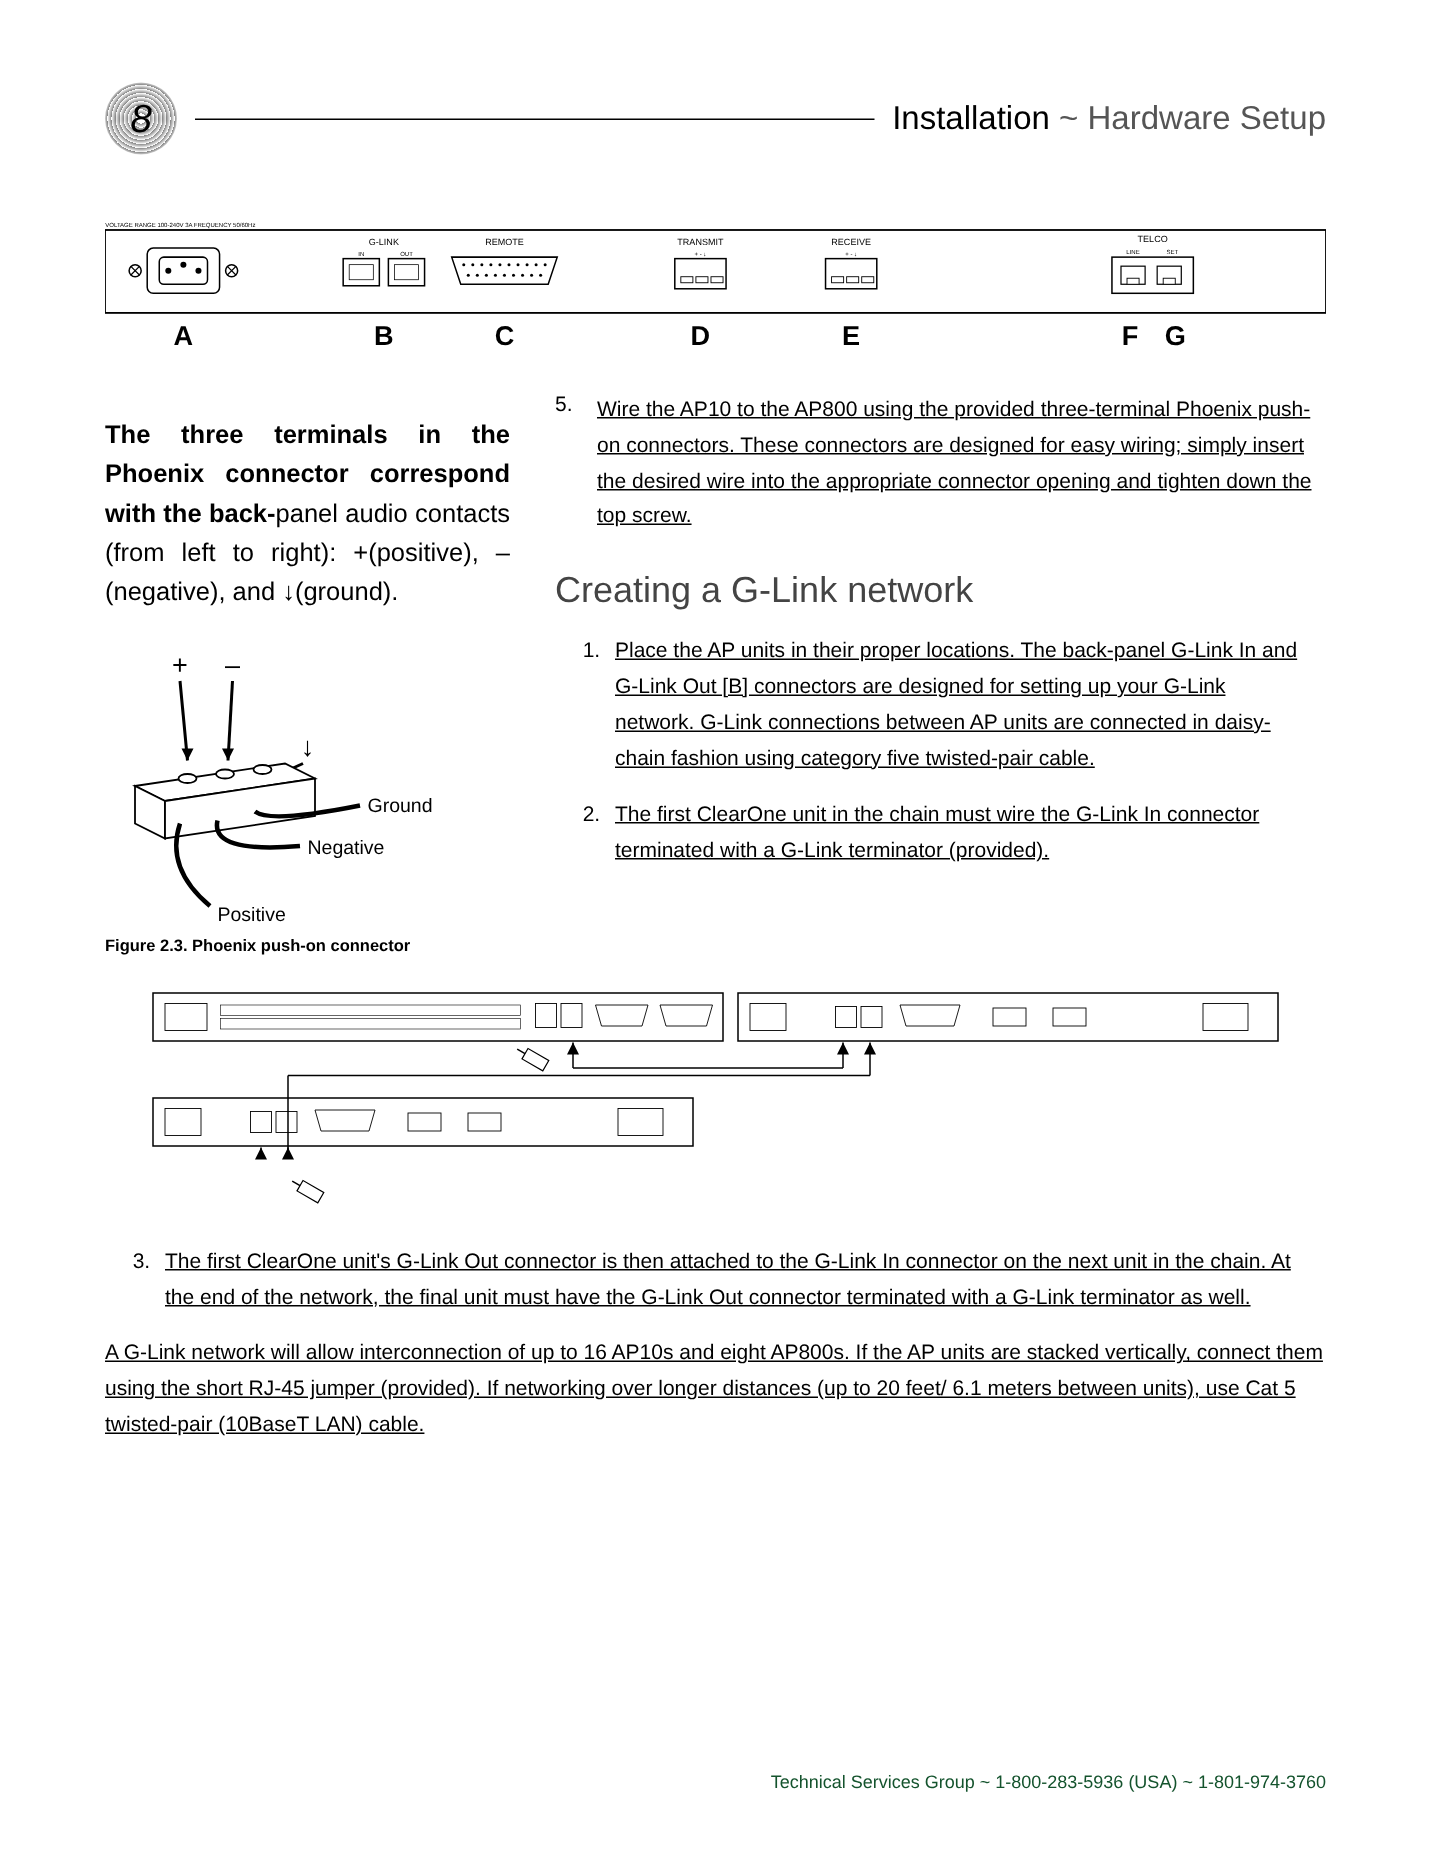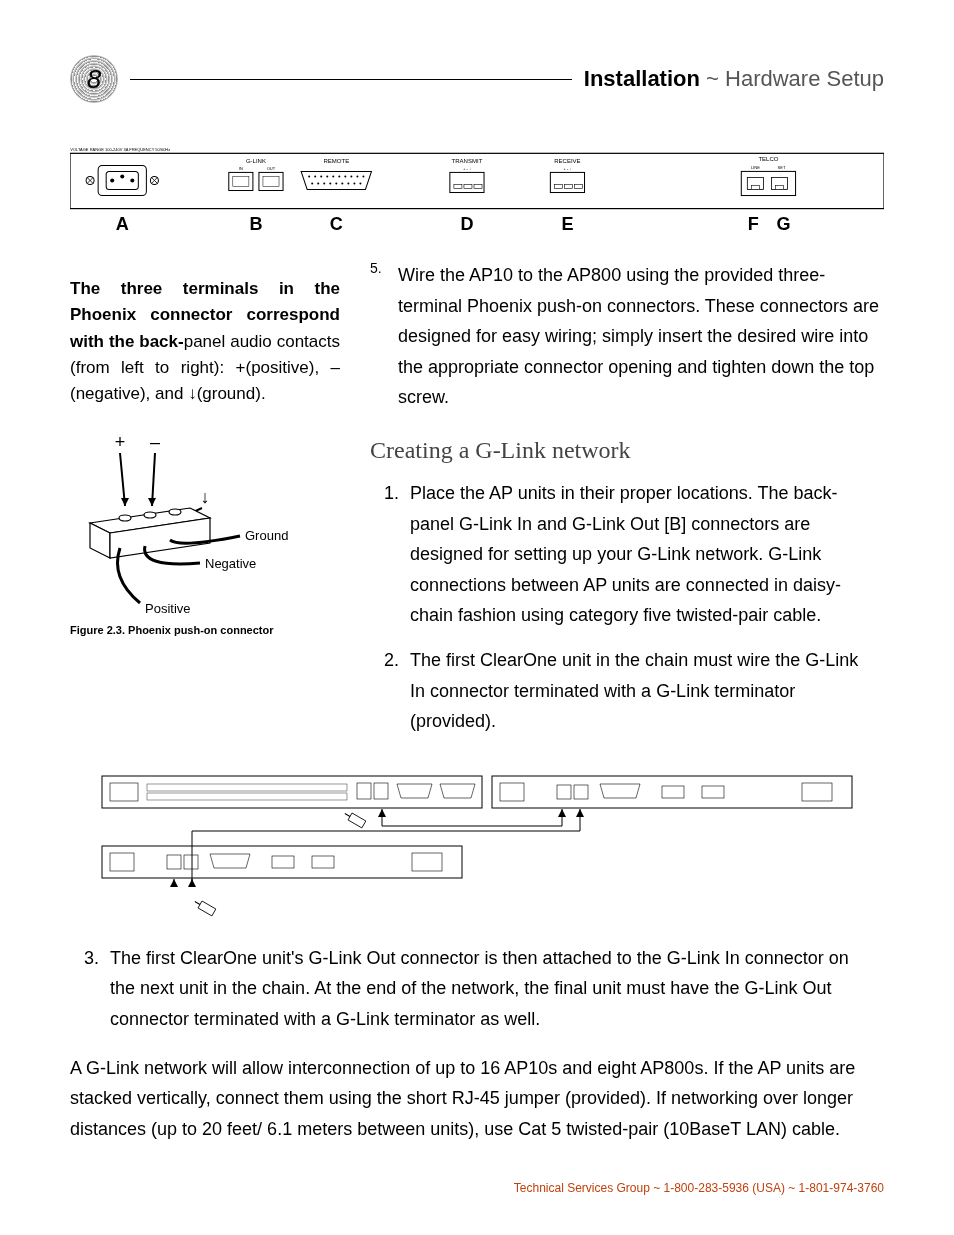--- a/index.html
+++ b/index.html
@@ -49,21 +49,21 @@
     background: #000;
     margin: 0 12px;
   }
   .header-title {
     font-size: 22px;
     color: #555;
     font-weight: 300;
   }
   .header-title .strong {
     color: #000;
-    font-weight: 700;
+    font-weight: 400;
   }
   .columns {
     display: flex;
     gap: 30px;
   }
   .leftcol {
     width: 270px;
     flex-shrink: 0;
   }
   .rightcol {
@@ -85,23 +85,24 @@
   }
   .figbox {
     border: none;
     margin-top: 20px;
   }
   .phoenix-svg-wrap {
     height: 190px;
     position: relative;
   }
   .rightcol p, .rightcol li {
-    font-size: 18px;
+    font-size: 14px;
     line-height: 1.7;
     color: #000;
+    text-decoration: underline;
   }
   ol.steps {
     list-style: decimal;
     padding-left: 22px;
     margin: 12px;
   }
   ol.steps > li {
     margin-bottom: 14px;
     padding-left: 6px;
   }
@@ -114,36 +115,35 @@
     margin-bottom: 14px;
   }
   .bold {
     font-weight: bold;
   }
   h2.section {
     font-size: 24px;
     font-weight: 300;
     color: #444;
     margin: 24px 0 14px 0;
-    font-family: Liberation Serif, serif;
   }
   .panel-svg {
     width: 100%;
     height: 115px;
   }
   .block-diagram {
     margin: 20px 0 10px 0;
     height: 150px;
   }
   .footer {
     position: absolute;
     bottom: 40px;
     right: 70px;
     font-size: 12px;
-    color: #c2410c;
+    color: #14532d;
   }
   .small-label { font-size: 6px; font-family: Arial, sans-serif; }
   .tiny-label { font-size: 4px; font-family: Arial, sans-serif; }
 </style>
 </head>
 <body>
 
 <div class="page">
 
   <div class="header">

